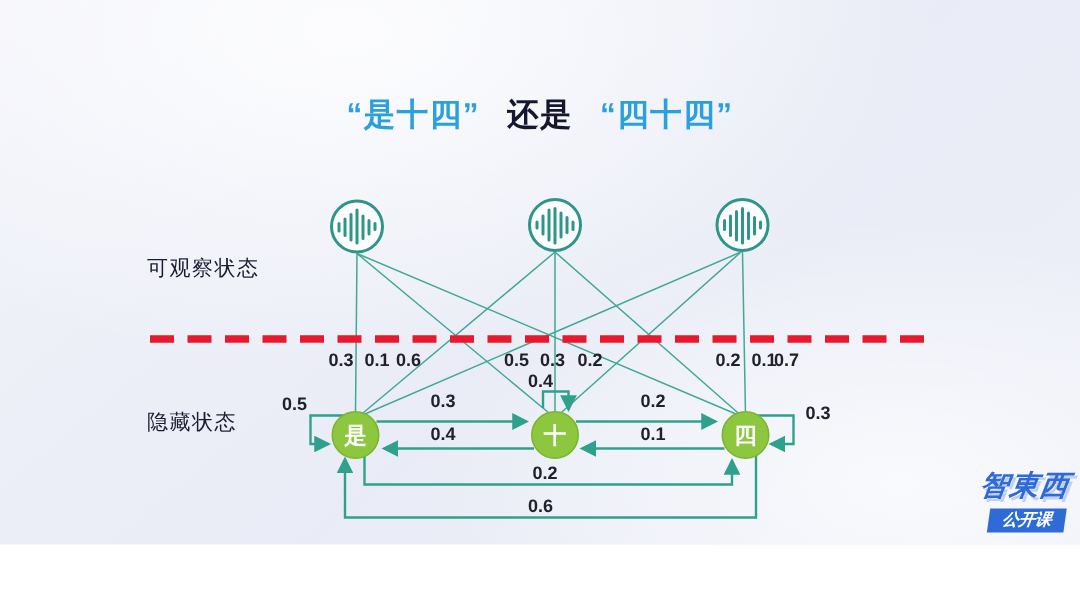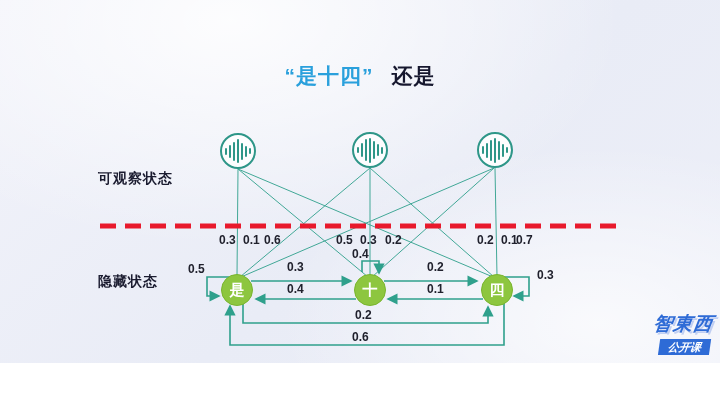--- a/index.html
+++ b/index.html
@@ -17,39 +17,40 @@
   .t-blue { color:#2aa0dc; }
   .t-dark { color:#16172e; }
   .diagram { position:absolute; left:0; top:0; width:720px; height:405px; }
   .obs-node { position:absolute; width:36px; height:36px; border:2px solid #2e9688;
     border-radius:50%; background:#fdfdfe; display:flex; align-items:center;
     justify-content:center; gap:2px; }
   .bar { width:2px; background:#2e9688; border-radius:1px; }
   .state { position:absolute; width:32px; height:32px; border-radius:50%;
     background:#8dc63f; border:1px solid #79b52e; color:#fff; font-weight:bold;
     font-size:15px; display:flex; align-items:center; justify-content:center; }
-  .axis-label { position:absolute; font-size:14px; color:#1b1c30; font-weight:700; letter-spacing:1px; }
+  .axis-label { position:absolute; font-size:14px; color:#1b1c30; font-weight:400; letter-spacing:1px; }
   .p { position:absolute; font-size:12px; font-weight:600; color:#20212d;text-align:right; }
   .logo { position:absolute; right:8px; bottom:8px; text-align:right; transform:skewX(-8deg); }
   .logo-brand { font-size:19px; font-weight:800; font-style:italic; color:#2e6bd6;
     letter-spacing:1px; text-shadow:2px 2px 0 rgba(150,175,235,.55); }
   .logo-tag { display:inline-block; margin-top:2px; background:#2e6bd6; color:#fff;
     font-size:11px; font-weight:700; font-style:italic; line-height:16px; padding:0 9px; }
 </style>
 </head>
 <body>
 
 <div class="slide">
 
   <div class="bg-swirl s1"></div>
   <div class="bg-swirl s2"></div>
 
   <div class="title">
     <span class="t-blue">“是十四”</span>
     <span class="t-dark">还是</span>
+    <span class="t-blue">“四十四”</span>
   </div>
 
   <svg class="diagram" viewBox="0 0 720 405">
     <defs>
       <marker id="arrow" viewBox="0 0 10 10" refX="8.5" refY="5" markerWidth="7" markerHeight="7" orient="auto">
         <path d="M0,0 L10,5 L0,10 Z" fill="#2fa08c"></path>
       </marker>
     </defs>
     <g stroke="#2fa08c" stroke-width="1" opacity="0.9">
       <line x1="238" y1="169" x2="237" y2="276"></line>

